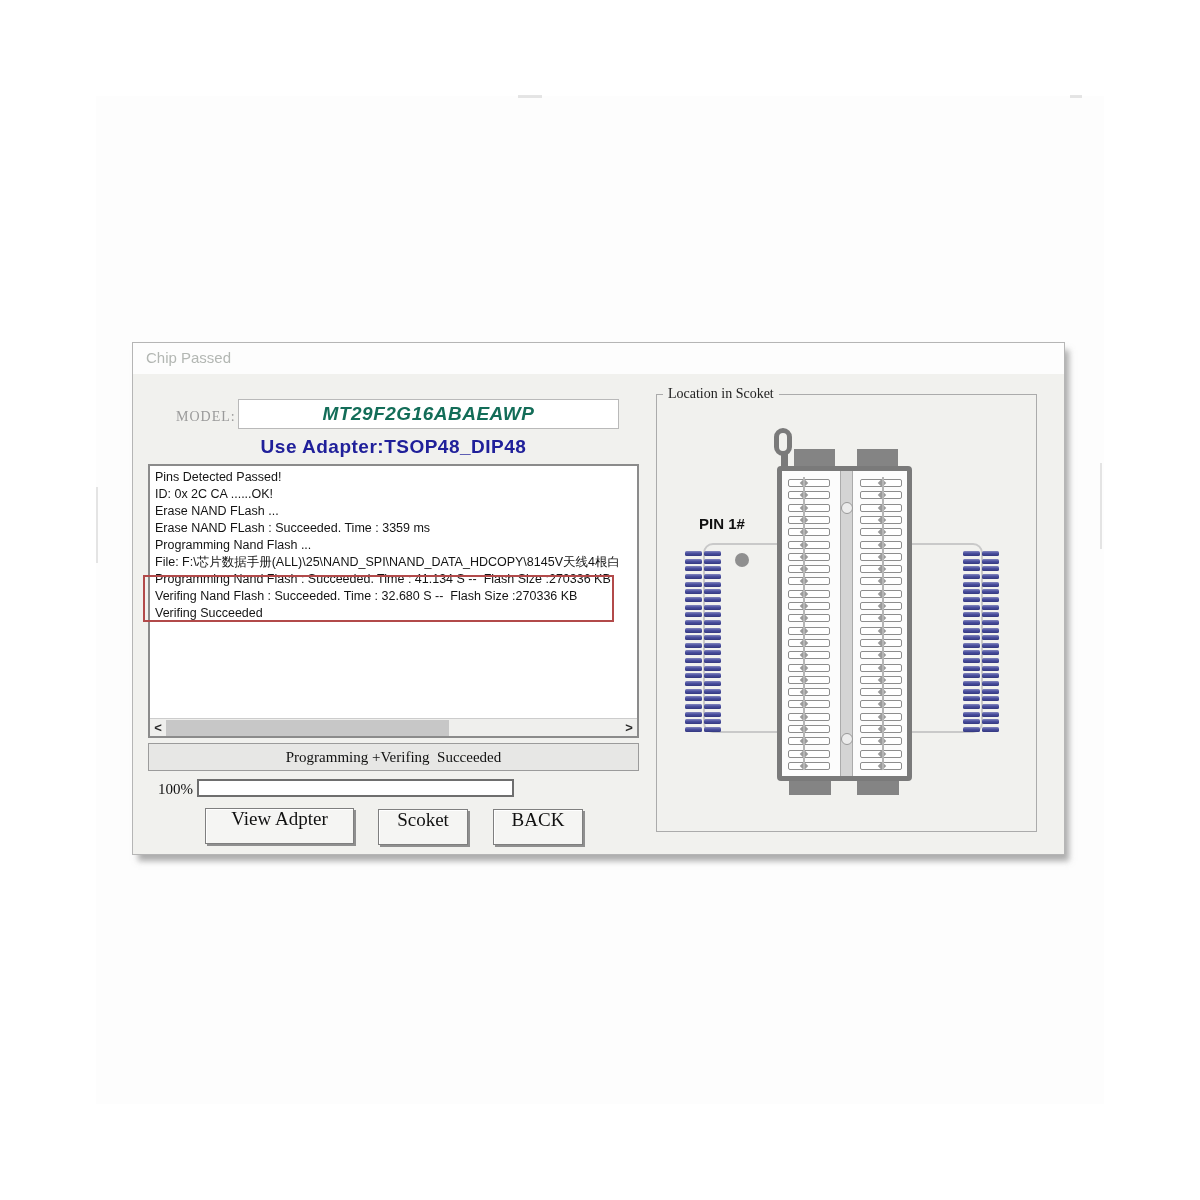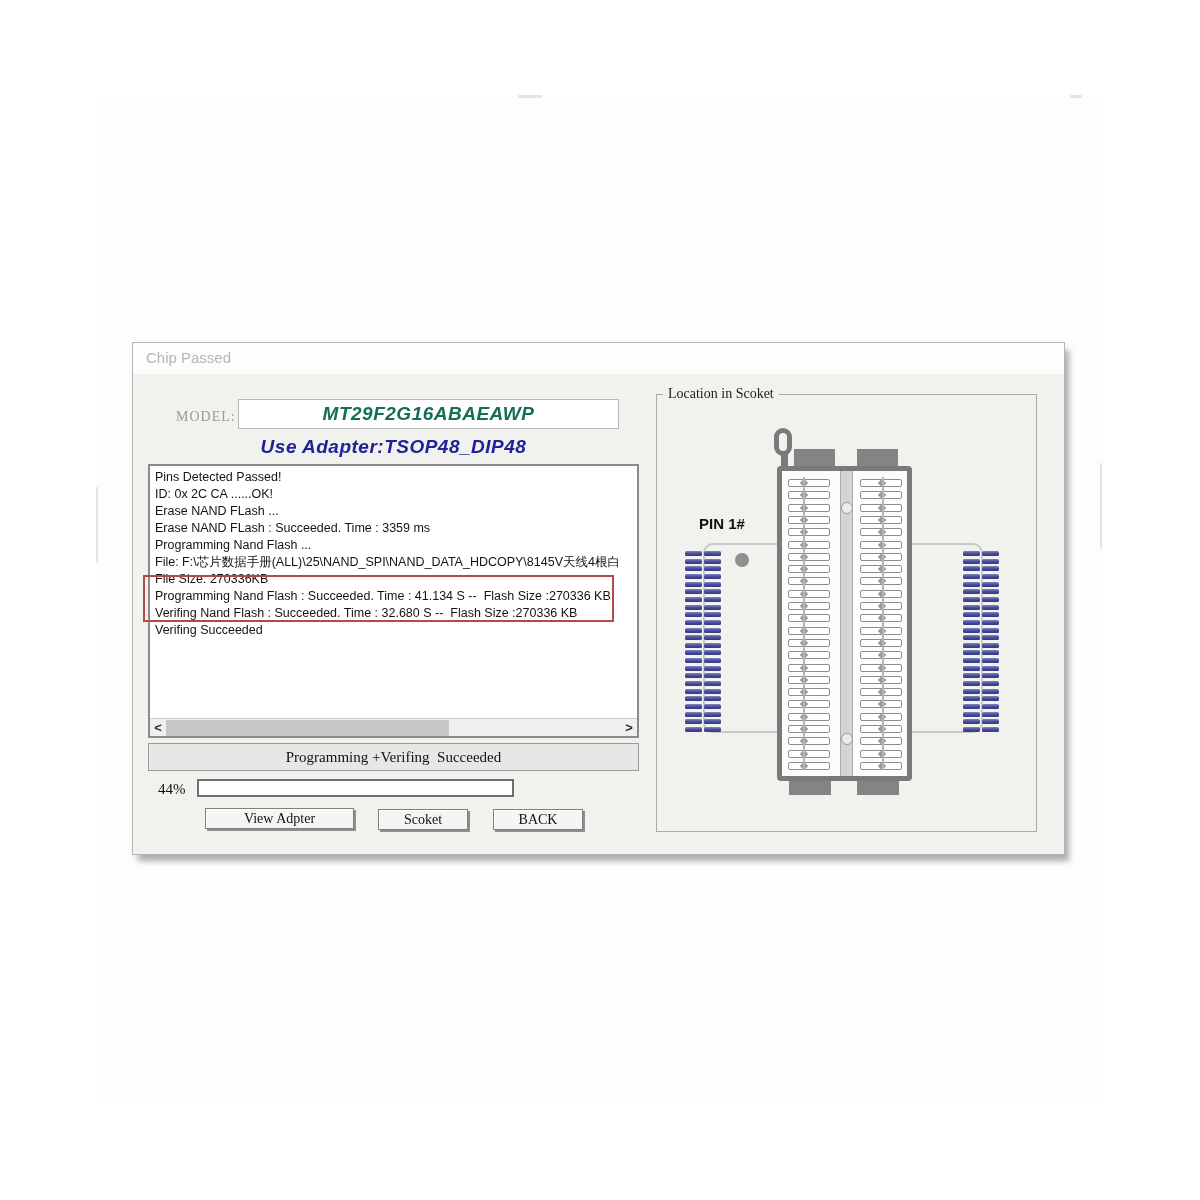--- a/index.html
+++ b/index.html
@@ -27,21 +27,21 @@
     box-shadow:5px 7px 6px -1px rgba(105,105,105,.55);}
   .titlebar{position:absolute;left:0;top:0;width:100%;height:31px;background:#fdfdfd;}
   .titlebar span{position:absolute;left:13px;top:6px;font-size:15px;color:var(--title-text);}
 
   .model-label{position:absolute;left:43px;top:66px;font-family:"Liberation Serif",serif;
     font-size:14px;color:#9a9a9a;letter-spacing:1px;}
   .model-box{position:absolute;left:105px;top:56px;width:381px;height:30px;background:#ffffff;
     border:1px solid #b9b9b9;text-align:center;line-height:28px;
     font-size:19px;font-weight:bold;font-style:italic;color:var(--model-text);letter-spacing:.5px;}
   .adapter-line{position:absolute;left:15px;top:93px;width:491px;text-align:center;
-    font-size:19px;font-weight:bold;font-style:italic;color:var(--adapter-text);letter-spacing:.5px;}
+    font-size:19px;font-weight:bold;color:var(--adapter-text);letter-spacing:.5px;}
 
   .logbox{position:absolute;left:15px;top:121px;width:491px;height:274px;background:#ffffff;
     border:2px solid #8b8b8b;}
   .logtext{position:absolute;left:0;top:0;right:0;bottom:18px;overflow:hidden;padding:3px 2px 0 5px;}
   .logline{font-size:12.5px;line-height:17px;color:#141414;white-space:pre;}
   .hscroll{position:absolute;left:0;right:0;bottom:0;height:18px;background:#efefed;
     border-top:1px solid #cccccc;}
   .hs-arrow{position:absolute;top:0;width:16px;height:100%;font-size:13px;font-weight:bold;
     color:#2a2a2a;text-align:center;line-height:17px;}
   .hs-left{left:0;}
@@ -53,23 +53,23 @@
   .statusbar{position:absolute;left:15px;top:400px;width:491px;height:28px;background:#e7e7e5;
     border:1px solid #9b9b9b;text-align:center;}
   .statusbar span{font-family:"Liberation Serif",serif;font-size:15px;color:#111;
     line-height:26px;white-space:pre;}
 
   .pct{position:absolute;left:25px;top:438px;font-family:"Liberation Serif",serif;
     font-size:15px;color:#111;}
   .pbar{position:absolute;left:64px;top:436px;width:317px;height:18px;background:#ffffff;
     border:2px solid #6e6e6e;}
 
-  .btn{position:absolute;height:21px;background:#f5f5f3;border:1px solid #7f7f7f;
+  .btn{position:absolute;height:36px;background:#f5f5f3;border:1px solid #7f7f7f;
     box-shadow:2px 2px 0 0 #8f8f8f, inset 1px 1px 0 #ffffff;
-    font-family:"Liberation Serif",serif;font-size:14px;color:#111;text-align:center;
+    font-family:"Liberation Serif",serif;font-size:19px;color:#111;text-align:center;
     line-height:19px;cursor:default;}
   .btn-view{left:72px;top:465px;width:149px;}
   .btn-program{left:245px;top:466px;width:90px;}
   .btn-back{left:360px;top:466px;width:90px;}
 
   
   .groupbox{position:absolute;left:523px;top:51px;width:381px;height:438px;
     border:1px solid #ababab;}
   .group-title{position:absolute;left:6px;top:-9px;background:#f1f1ee;padding:0 5px;
     font-family:"Liberation Serif",serif;font-size:14px;color:#222;}
@@ -137,38 +137,37 @@
     <div class="adapter-line">Use Adapter:TSOP48_DIP48</div>
 
     <div class="logbox">
       <div class="logtext">
           <div class="logline">Pins Detected Passed!</div>
           <div class="logline">ID: 0x 2C CA ......OK!</div>
           <div class="logline">Erase NAND FLash ...</div>
           <div class="logline">Erase NAND FLash : Succeeded. Time : 3359 ms</div>
           <div class="logline">Programming Nand Flash ...</div>
           <div class="logline">File: F:\芯片数据手册(ALL)\25\NAND_SPI\NAND_DATA_HDCOPY\8145V天线4根白</div>
-          <div class="logline">File Size: 270336KB</div>
           <div class="logline">Programming Nand Flash : Succeeded. Time : 41.134 S --  Flash Size :270336 KB</div>
           <div class="logline">Verifing Nand Flash : Succeeded. Time : 32.680 S --  Flash Size :270336 KB</div>
           <div class="logline">Verifing Succeeded</div>
         </div>
       <div class="hscroll">
         <div class="hs-arrow hs-left">&lt;</div>
         <div class="hs-thumb"></div>
         <div class="hs-arrow hs-right">&gt;</div>
       </div>
     </div>
     <div class="redbox"></div>
 
     <div class="statusbar">
       <span>Programming +Verifing  Succeeded</span>
     </div>
 
-    <div class="pct">44%</div>
+    <div class="pct">100%</div>
     <div class="pbar"></div>
 
     <div class="btn btn-view">View Adpter</div>
     <div class="btn btn-program">Scoket</div>
     <div class="btn btn-back">BACK</div>
 
     <div class="groupbox">
       <div class="group-title">Location in Scoket</div>
 
       <div class="outline"></div>

